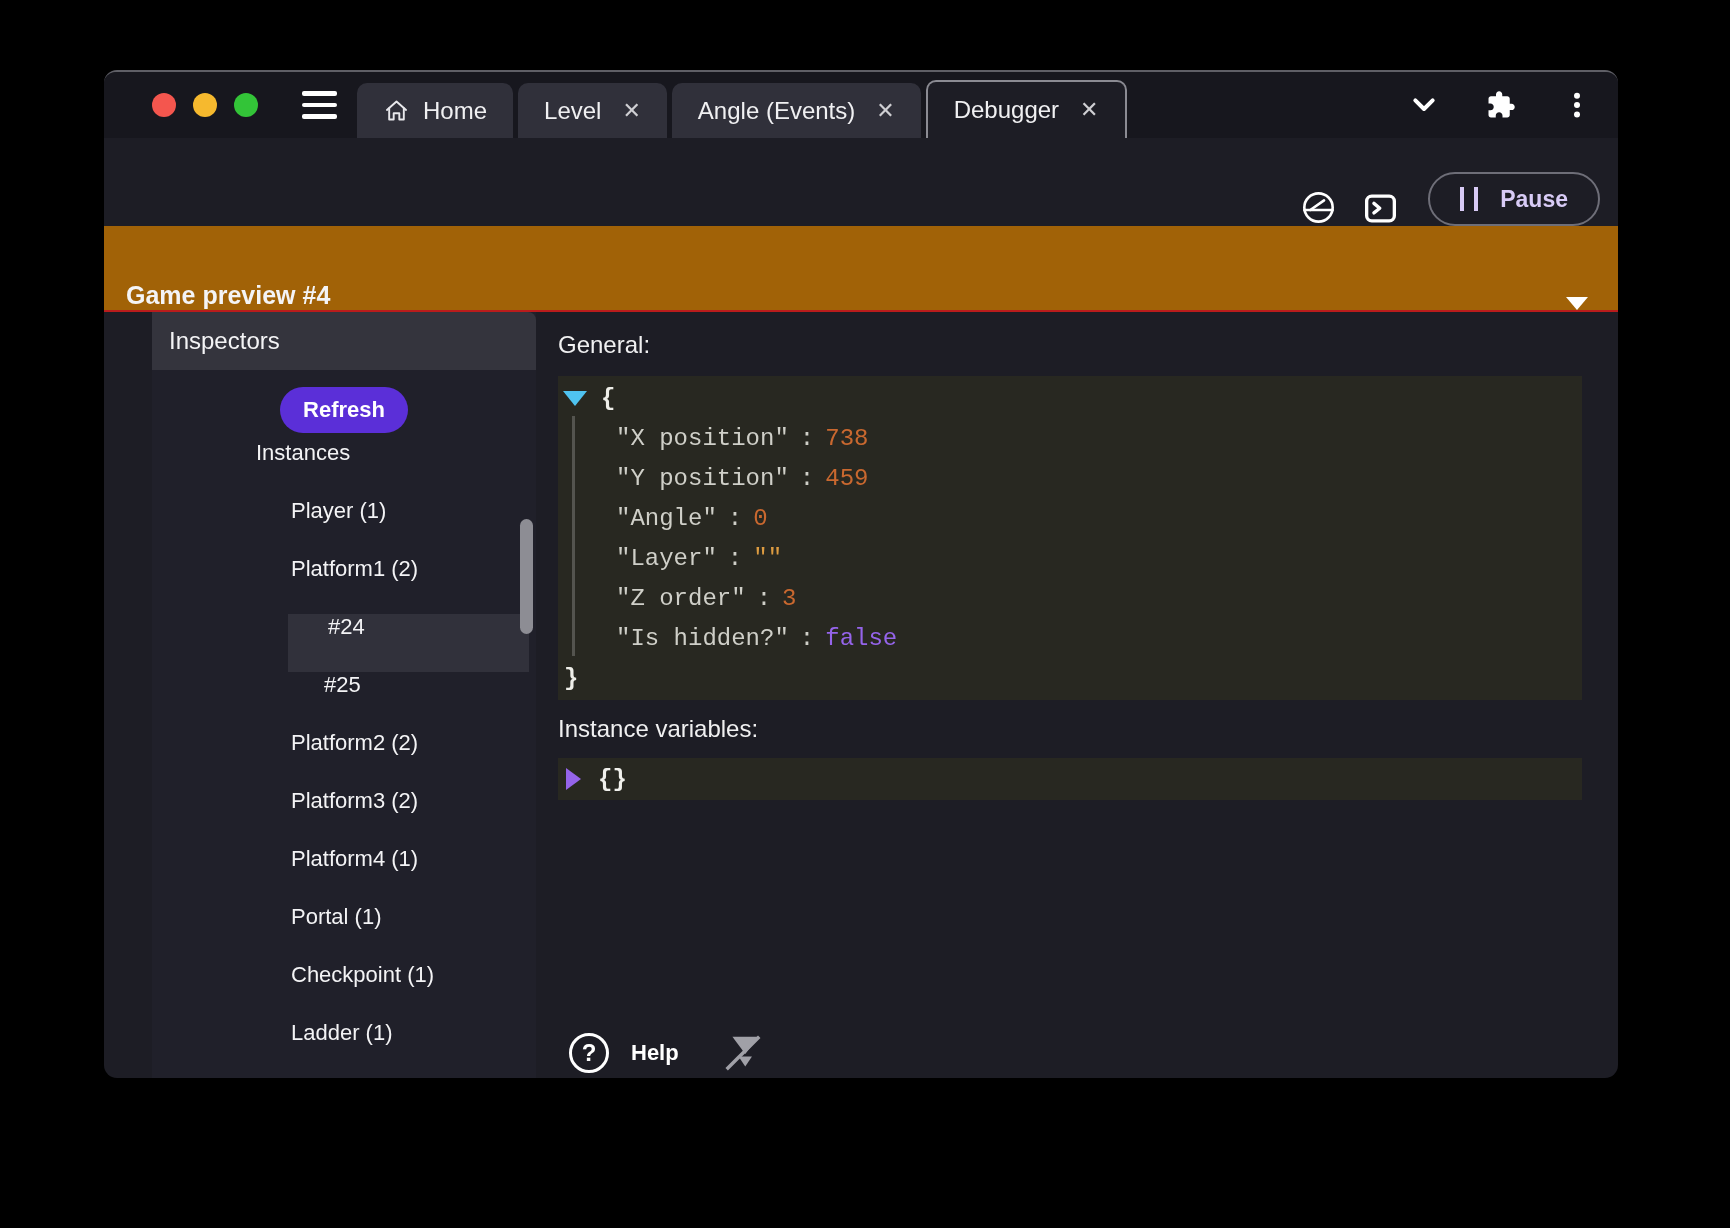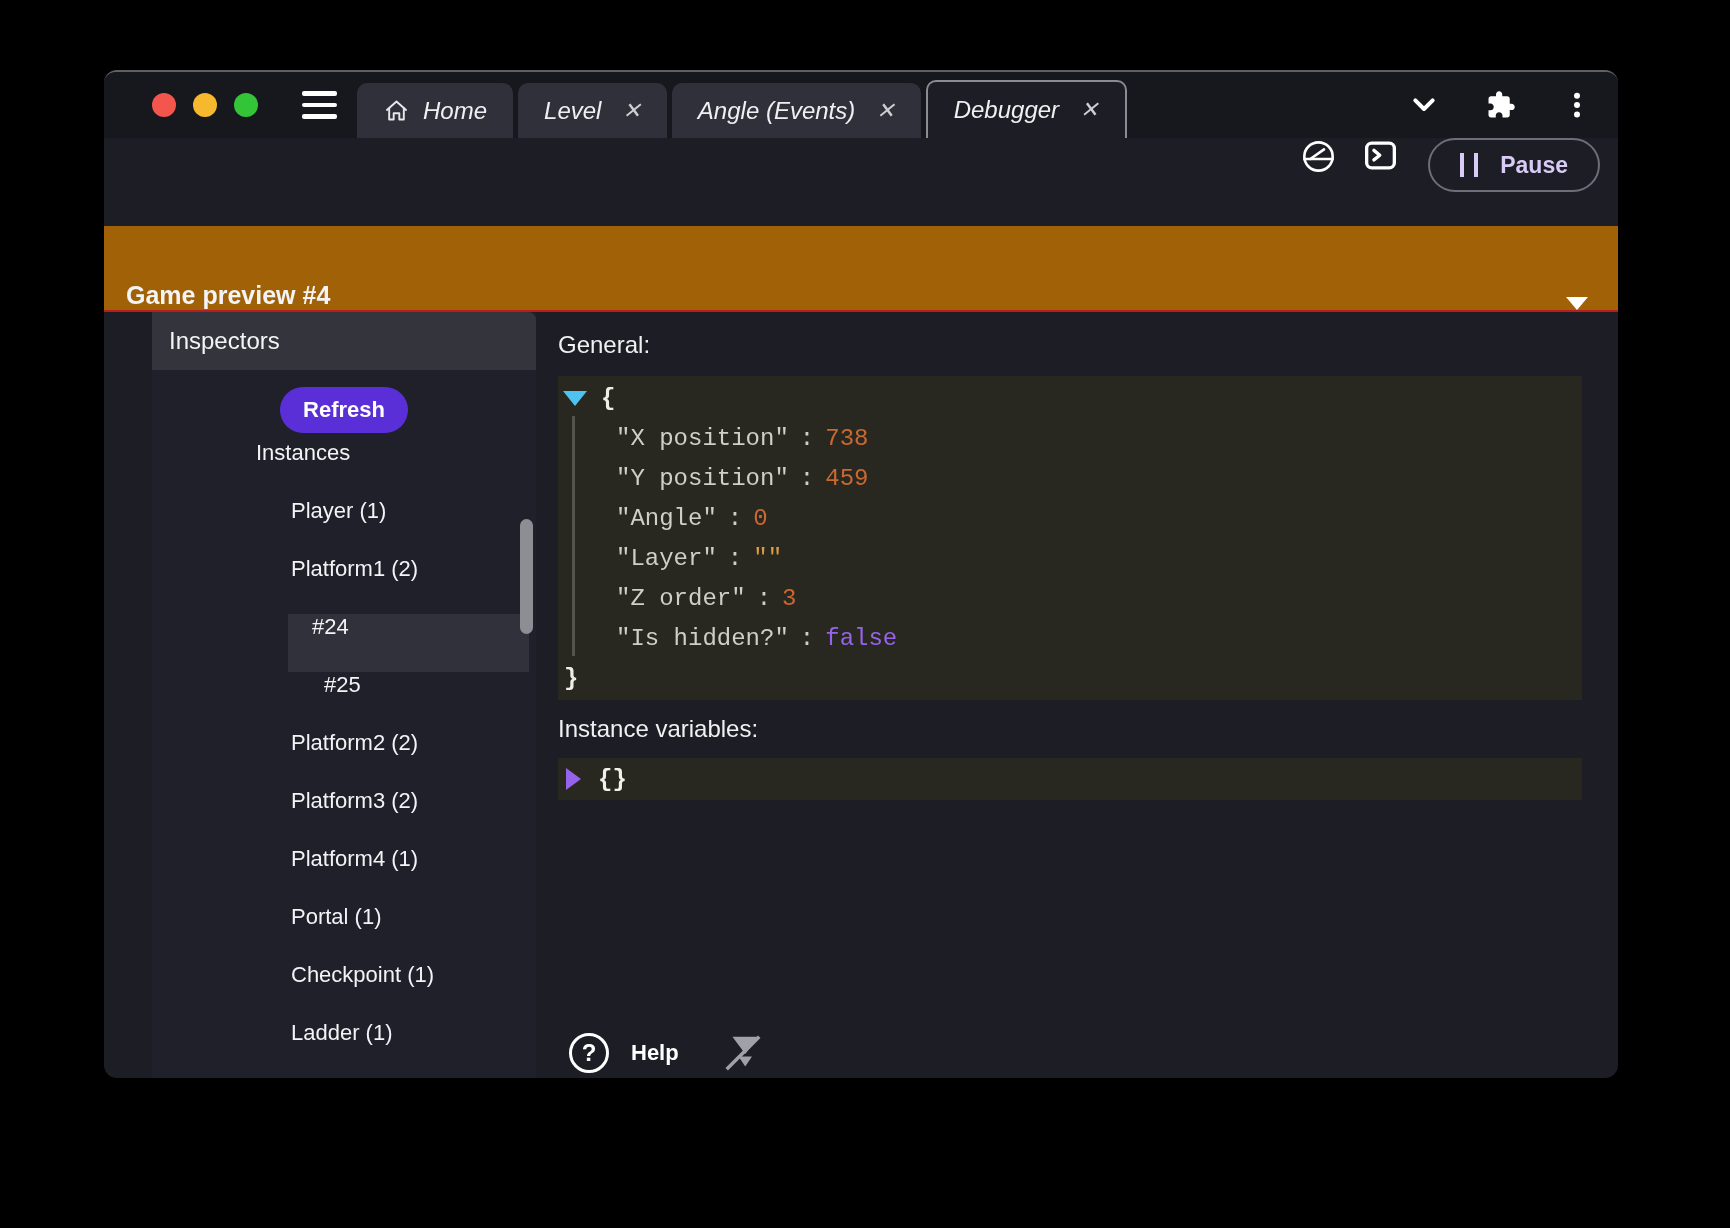--- a/index.html
+++ b/index.html
@@ -11,29 +11,29 @@
        font-family:"Liberation Sans",sans-serif;color:#f2f2f4;}
   .window{position:absolute;left:104px;top:70px;width:1514px;height:1008px;background:#1d1d25;
           border-radius:13px;overflow:hidden;border-top:2px solid #5f5f66;display:flex;flex-direction:column;}
   
   .tabbar{height:66px;background:#17171e;display:flex;align-items:flex-end;flex:none;}
   .traffic{display:flex;gap:17px;align-self:center;margin-left:48px;}
   .tl{width:24px;height:24px;border-radius:50%;display:block;}
   .tl.red{background:#f4564e;} .tl.yellow{background:#f6b92e;} .tl.green{background:#33c438;}
   .hamburger{align-self:center;margin-left:44px;display:flex;flex-direction:column;gap:7px;cursor:pointer;}
   .hamburger span{width:35px;height:4.5px;background:#fff;border-radius:2px;}
-  .tabs{display:flex;align-items:flex-end;gap:5px;margin-left:20px;height:100%;font-style:italic;}
+  .tabs{display:flex;align-items:flex-end;gap:5px;margin-left:20px;height:100%;}
   .tab{height:55px;display:flex;align-items:center;gap:13px;padding:0 26px;background:#30303a;
        border-radius:10px 10px 0 0;font-size:24px;color:#f0f0f2;white-space:nowrap;cursor:pointer;}
   .tab.active{background:#1d1d25;border:2px solid #8b8b93;border-bottom:none;height:58px;}
   .tab .x{font-size:22px;color:#cfcfd3;margin-left:8px;}
   .tabbar-right{margin-left:auto;align-self:center;display:flex;align-items:center;gap:46px;margin-right:26px;}
   .tabbar-right svg{display:block;}
   
-  .toolbar{height:88px;display:flex;align-items:flex-start;justify-content:flex-end;padding-right:18px;flex:none;}
+  .toolbar{height:88px;display:flex;align-items:flex-end;justify-content:flex-end;padding-right:18px;flex:none;}
   .tool-icon{margin-right:26px;display:flex;cursor:pointer;}
   .pause-btn{height:54px;border:2px solid #6e6e78;border-radius:27px;background:transparent;
              display:flex;align-items:center;gap:22px;padding:0 30px;margin-left:4px;cursor:pointer;}
   .pause-bars{display:flex;gap:10px;}
   .pause-bars i{width:4px;height:24px;background:var(--pause-text);display:block;}
   .pause-label{font-size:23px;font-weight:bold;color:var(--pause-text);}
   
   .previewrow{height:86px;background:#a16207;border-bottom:2px solid #b91c1c;display:flex;
               align-items:flex-end;justify-content:space-between;padding:0 30px 0 22px;flex:none;}
   .preview-title{font-size:25px;font-weight:600;color:#f4f4f6;}
@@ -45,21 +45,21 @@
   .sidebar-header{height:58px;background:#34343d;border-radius:0 8px 0 0;display:flex;align-items:center;
                   padding-left:17px;font-size:24px;color:#f4f4f6;flex:none;}
   .refresh{display:block;margin:17px auto 0;width:128px;height:57px;border:none;border-radius:29px;
            background:var(--accent);color:#fff;font-size:22px;font-weight:bold;
            font-family:"Liberation Sans",sans-serif;cursor:pointer;}
   .tree{margin-top:7px;}
   .tree-row{height:58px;display:flex;align-items:flex-start;font-size:22px;font-weight:500;color:#f3f3f5;cursor:pointer;}
   .tree-row.lvl1{padding-left:104px;}
   .tree-row.lvl2{padding-left:139px;}
   .tree-row.lvl3{padding-left:172px;}
-  .tree-row.selected{background:#31313b;margin-left:136px;margin-right:7px;padding-left:24px;}
+  .tree-row.selected{background:#31313b;margin-left:136px;margin-right:7px;padding-left:40px;}
   .scrollthumb{position:absolute;right:3px;top:207px;width:13px;height:115px;border-radius:7px;background:#8d8d94;}
   
   .main{flex:1;position:relative;padding:18px 36px 0 22px;min-width:0;}
   .section-label{font-size:24px;color:#f0f0f1;line-height:30px;margin-bottom:16px;}
   .iv-label{margin-top:14px;margin-bottom:14px;}
   .json-panel{background:#282821;position:relative;padding:2px 0;
               font-family:"Liberation Mono","DejaVu Sans Mono",monospace;font-size:24px;color:#d8d8d2;}
   .json-row{height:40px;display:flex;align-items:center;}
   .tri-down{width:0;height:0;border-left:12px solid transparent;border-right:12px solid transparent;
             border-top:15px solid var(--expand-triangle);margin-left:5px;cursor:pointer;flex:none;}

